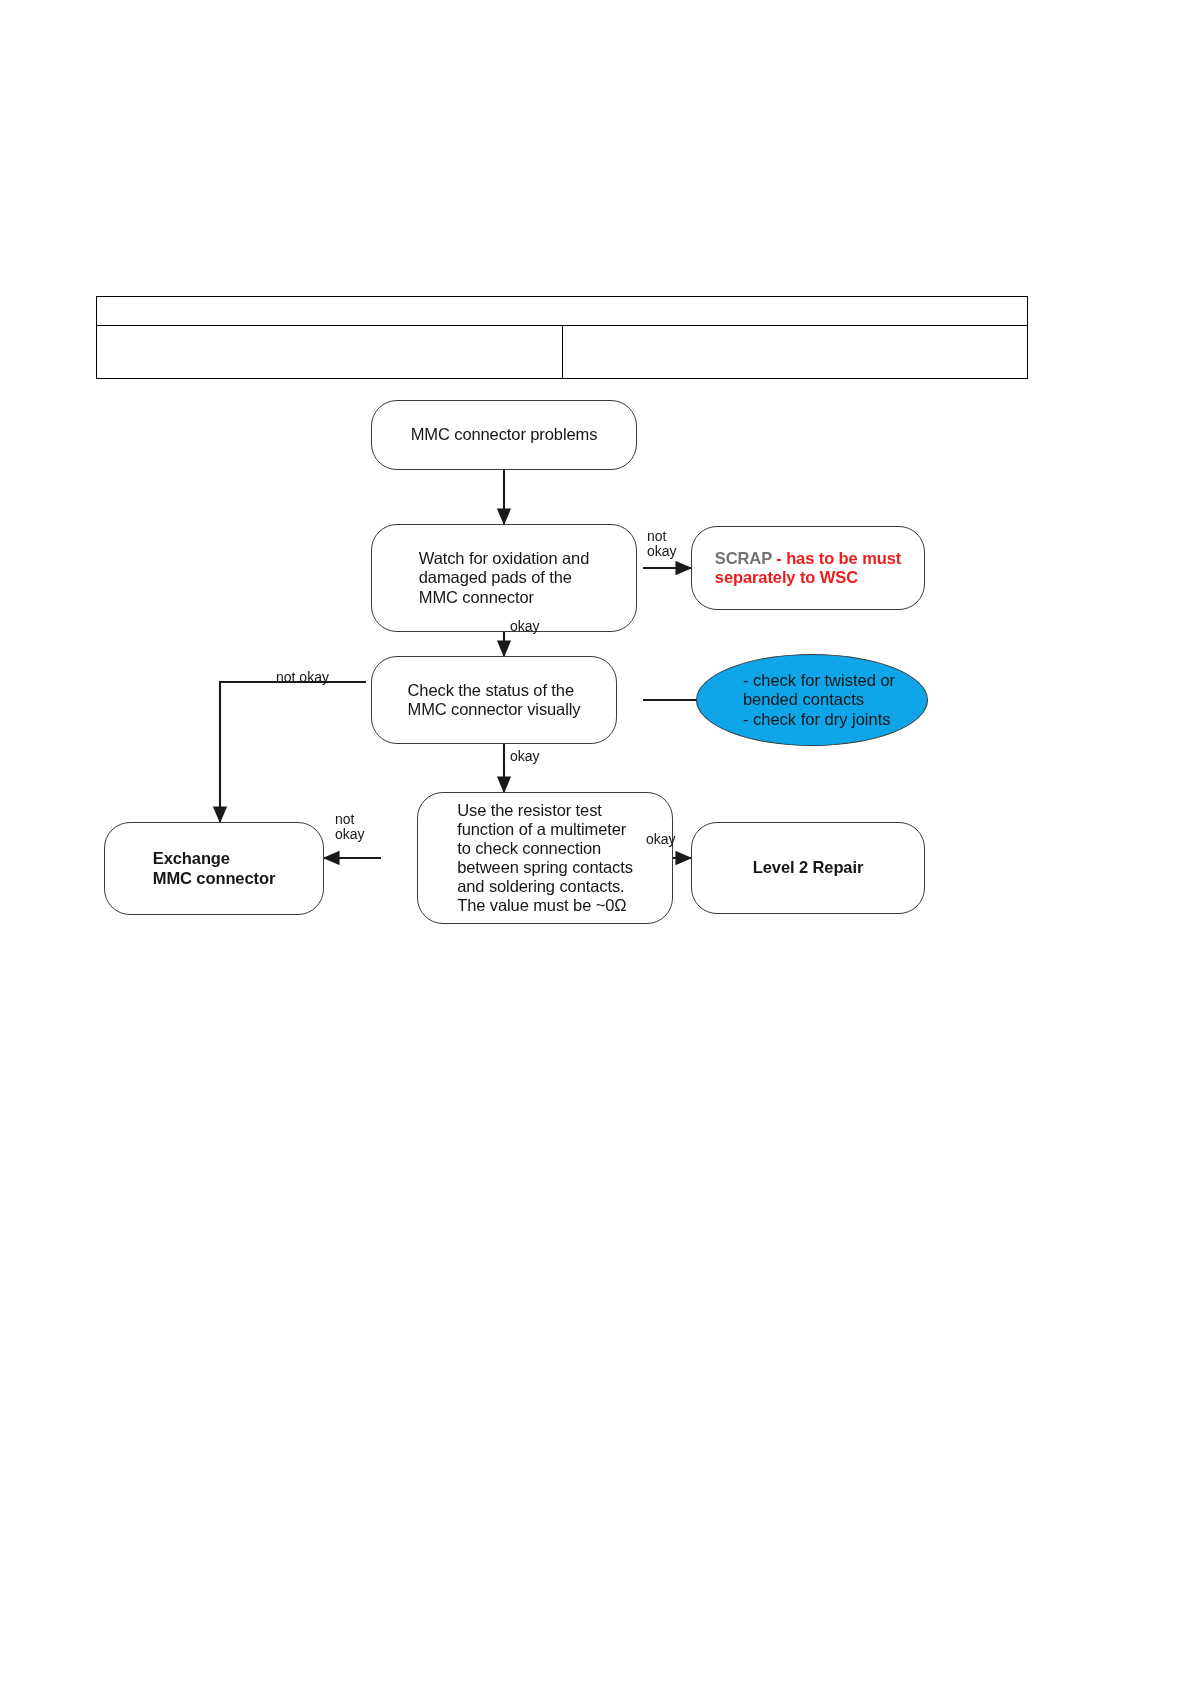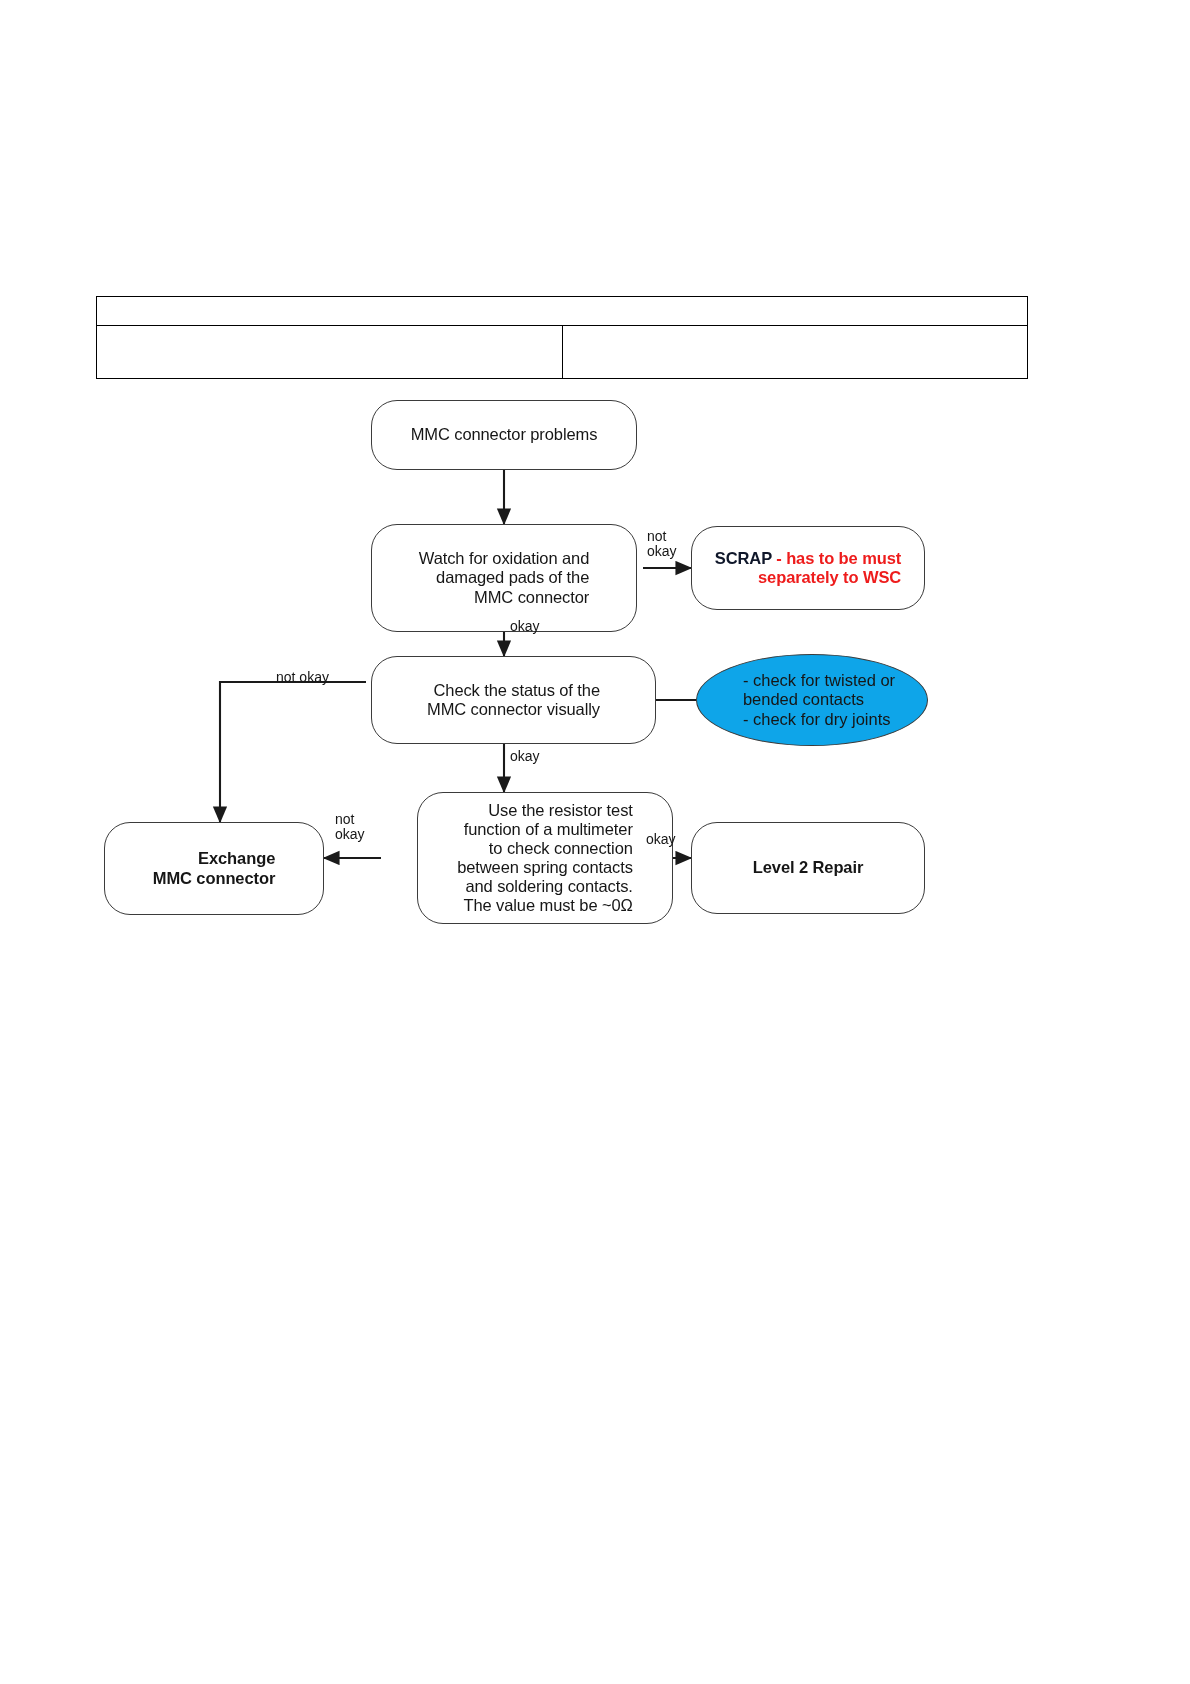--- a/index.html
+++ b/index.html
@@ -49,21 +49,21 @@
     width: 940px;
     height: 560px;
   }
 
   .node {
     position: absolute;
     box-sizing: border-box;
     display: flex;
     align-items: center;
     justify-content: center;
-    text-align: right;
+    text-align: left;
     background: #ffffff;
     border: 1.6px solid #3b3b3b;
     border-radius: 26px;
     font-size: 16.5px;
     line-height: 1.16;
     letter-spacing: -0.1px;
     color: #161616;
     z-index: 3;
   }
   .node.bold { font-weight: bold; }
@@ -80,21 +80,21 @@
     border-radius: 50% / 50%;
     font-size: 16.5px;
     line-height: 1.18;
     color: #161616;
     z-index: 3;
   }
 
   .node .txt, .node-oval .txt { display: block; white-space: pre-line; }
 
   .scrap-line { display: block; }
-  .scrap-kw { color: #0f172a; font-weight: bold; }
+  .scrap-kw { color: #737373; font-weight: bold; }
   .scrap-red { color: #ee1c1c; font-weight: bold; }
 
   
   .edge-label {
     position: absolute;
     font-size: 14px;
     line-height: 1.1;
     color: #161616;
     white-space: pre-line;
     z-index: 4;
@@ -154,21 +154,21 @@
 
   <div class="node" style="left:595px; top:144px; width:234px; height:84px; padding:0 8px;">
     <span style="display:block;">
       <span class="scrap-line">
         <span class="scrap-kw">SCRAP</span><span class="scrap-red"> - has to be must</span>
       </span>
       <span class="scrap-line scrap-red">separately to WSC</span>
     </span>
   </div>
 
-  <div class="node" style="left:275px; top:274px; width:285px; height:88px;">
+  <div class="node" style="left:275px; top:274px; width:246px; height:88px;">
     <span class="txt">Check the status of the
 MMC connector visually</span>
   </div>
 
   <div class="node-oval" style="left:600px; top:272px; width:232px; height:92px;">
     <span class="txt" style="padding-left:14px;">- check for twisted or
   bended contacts
 - check for dry joints</span>
   </div>
 

